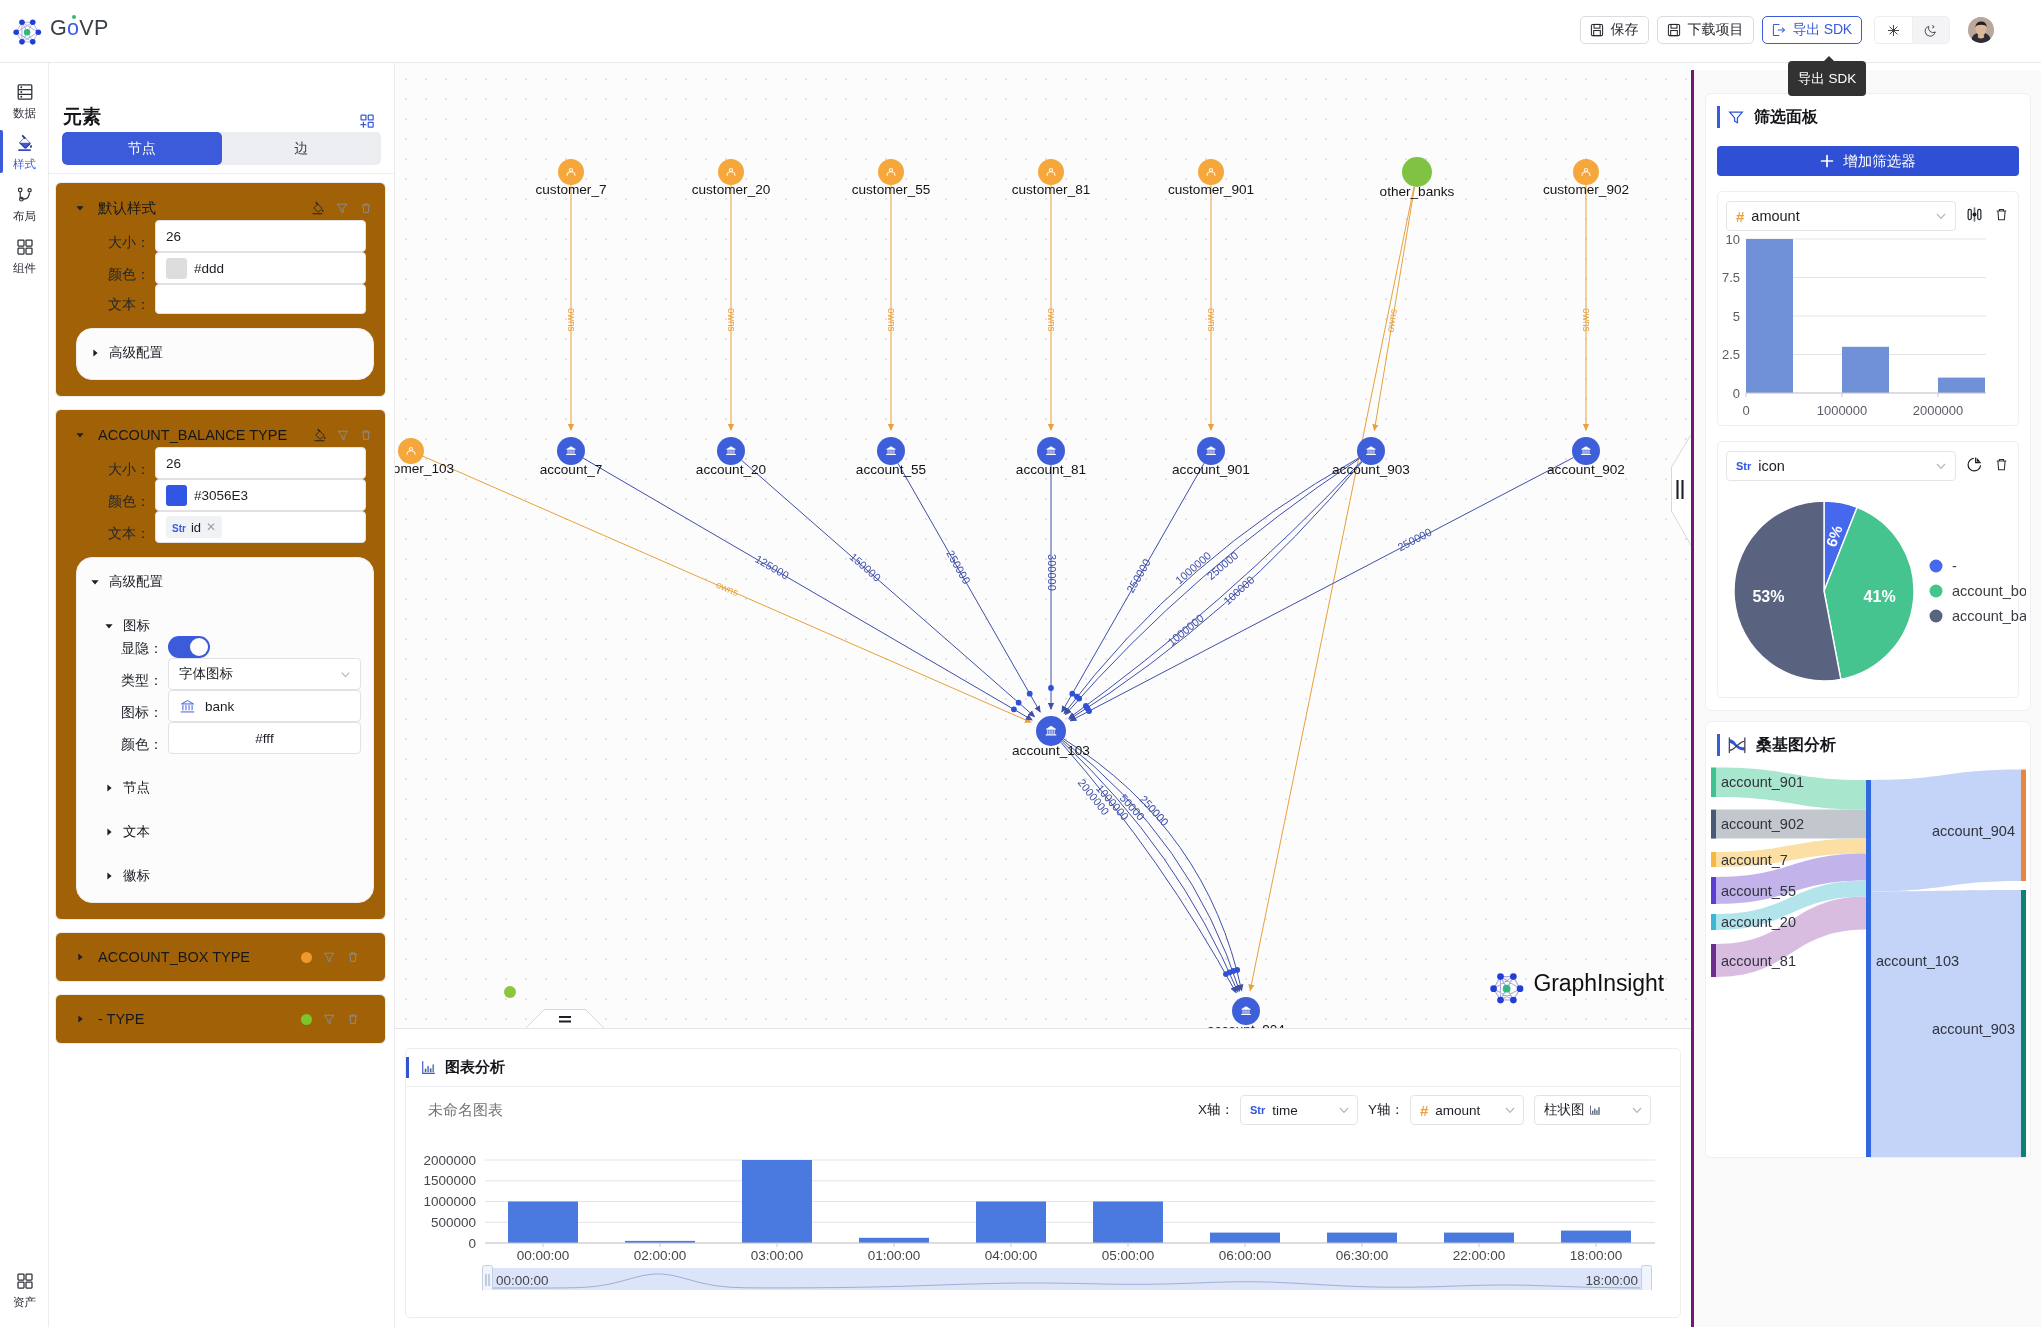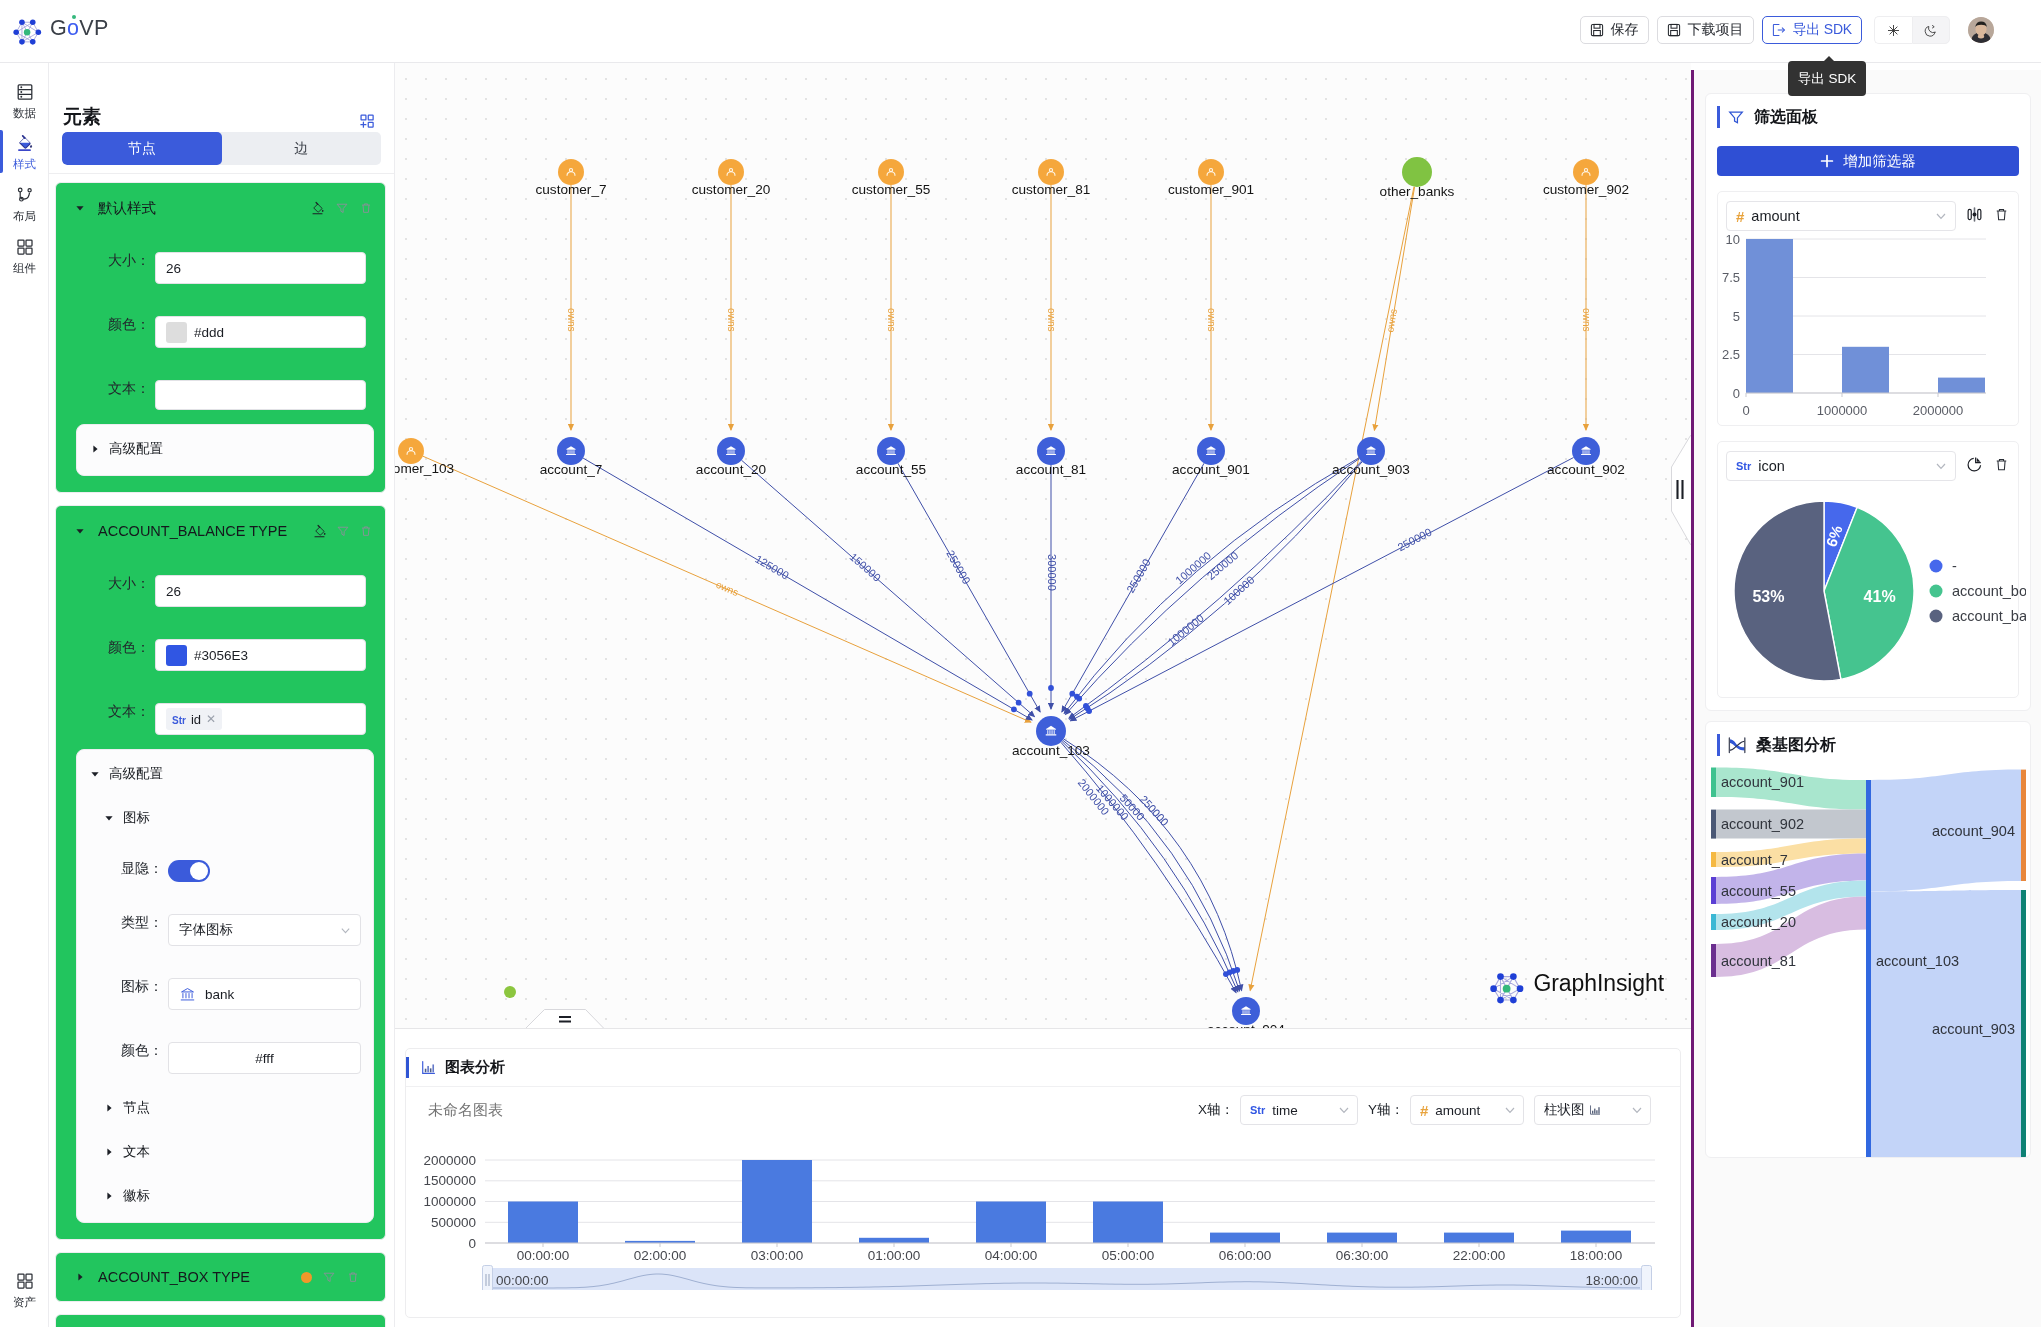--- a/index.html
+++ b/index.html
@@ -37,36 +37,36 @@
   .rail-bottom{position:absolute;left:0;bottom:12px;width:49px;}
 
   
   .epanel{position:absolute;left:49px;top:63px;width:346px;height:1264px;background:#fff;border-right:1px solid #ececef;z-index:25;display:flex;flex-direction:column;}
   .ep-head{height:67px;display:flex;align-items:flex-end;justify-content:space-between;padding:0 18px 0 14px;}
   .ep-title{font-size:19px;font-weight:700;color:#14161a;}
   .ep-tabs{margin:2px 13px 0;height:33px;background:#eceef2;border-radius:5px;display:flex;padding:0;overflow:hidden;}
   .ep-tab{flex:1;display:flex;align-items:center;justify-content:center;font-size:14px;color:#3c4049;cursor:pointer;border-radius:5px;}
   .ep-tab.active{background:#3b5bdb;color:#fff;}
   .ep-body{flex:1;overflow:hidden;padding:0 8px 0 6px;border-top:1px solid #eeeef0;margin-top:8px;padding-top:8px;}
-  .group{border:1px solid #ededf0;border-radius:6px;background:#22c55e;margin-bottom:12px;padding:13px 19px 16px 12px;}
+  .group{border:1px solid #ededf0;border-radius:6px;background:#a16207;margin-bottom:12px;padding:13px 19px 16px 12px;}
   .group.collapsed{padding:12px 32px 12px 12px;}
   .g-head{display:flex;align-items:center;height:24px;gap:12px;padding-left:6px;margin-right:-7px;}
   .caret{width:12px;display:flex;align-items:center;justify-content:center;cursor:pointer;}
   .g-name{font-size:14.5px;color:#15181d;flex:1;white-space:nowrap;}
   .g-icons{display:flex;align-items:center;gap:10px;}
   .g-icons .ic{cursor:pointer;display:flex;}
   .dot{width:11px;height:11px;border-radius:50%;}
-  .frow{display:flex;align-items:flex-start;margin-top:32px;}
+  .frow{display:flex;align-items:flex-end;margin-top:0;}
   .flabel{width:87px;text-align:right;font-size:14px;color:#22262c;padding-right:5px;letter-spacing:0;flex:none;}
   .finput{flex:1;height:32px;border:1px solid #e2e2e6;border-radius:4px;background:#fff;display:flex;align-items:center;padding:0 10px;font-size:13.5px;color:#1a1d23;}
   .swatch{width:21px;height:21px;border-radius:3px;margin-right:7px;flex:none;}
   .tag{height:22px;background:#f0f2f6;border-radius:3px;display:inline-flex;align-items:center;gap:5px;padding:0 6px;font-size:13px;}
   .tag .pfx{font-size:10px;color:#3b5bdb;font-weight:700;position:relative;top:1px;}
   .tag .x{color:#9aa0ab;font-size:12px;cursor:pointer;}
-  .adv{margin-top:14px;margin-left:8px;margin-right:-8px;border:1px solid #ededf0;border-radius:8px;background:#fcfcfd;padding:14px 12px 16px;}
+  .adv{margin-top:14px;margin-left:8px;margin-right:-8px;border:1px solid #ededf0;border-radius:16px;background:#fcfcfd;padding:14px 12px 16px;}
   .adv-head{display:flex;align-items:center;gap:8px;font-size:13.5px;color:#14171c;cursor:pointer;height:20px;}
   .sec{margin:24px 0 0 14px;}
   .sec-head{display:flex;align-items:center;gap:8px;font-size:13.5px;color:#14171c;cursor:pointer;height:20px;}
   .sec-rows{margin-left:-22px;}
   .switch{width:42px;height:22px;border-radius:11px;background:#3b5bdb;position:relative;cursor:pointer;}
   .switch:after{content:"";position:absolute;right:2px;top:2px;width:18px;height:18px;border-radius:50%;background:#fff;}
   .sel{flex:1;height:32px;border:1px solid #e2e2e6;border-radius:4px;background:#fff;display:flex;align-items:center;justify-content:space-between;padding:0 9px 0 10px;font-size:13.5px;color:#1a1d23;cursor:pointer;}
   .ep-foot{padding:12px;}
   .bigbtn{width:100%;height:40px;background:#3b5bdb;border-radius:5px;color:#fff;font-size:14.5px;display:flex;align-items:center;justify-content:center;gap:9px;cursor:pointer;}
 

